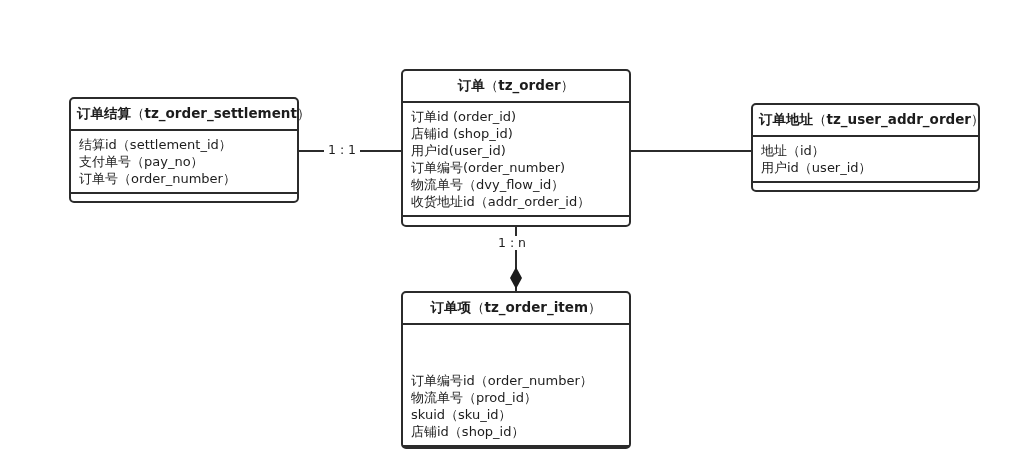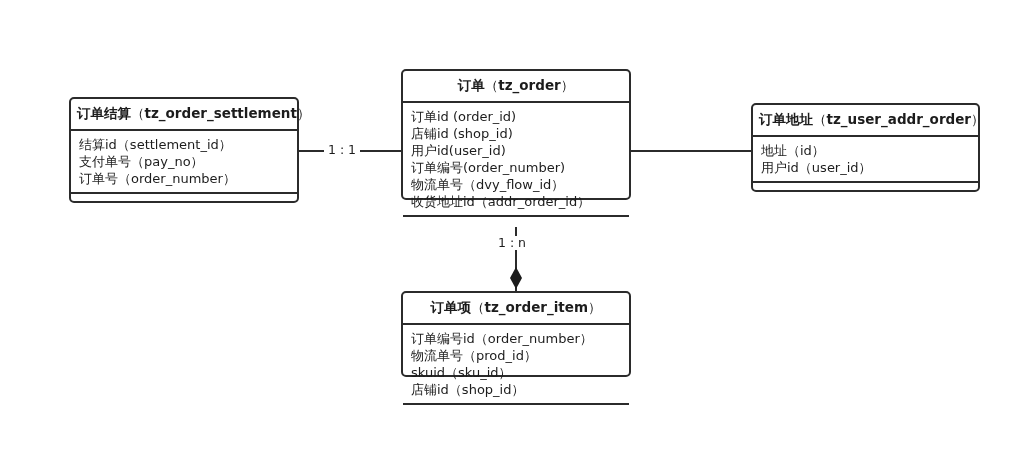--- a/index.html
+++ b/index.html
@@ -125,21 +125,21 @@
   <div class="entity" style="left:69px; top:97px; width:230px; height:106px;">
     <div class="entity-header"><span class="cn">订单结算</span>（<span class="tbl">tz_order_settlement</span>）</div>
     <div class="entity-attrs">
       <div class="attr">结算id（settlement_id）</div>
       <div class="attr">支付单号（pay_no）</div>
       <div class="attr">订单号（order_number）</div>
     </div>
     <div class="entity-footer"></div>
   </div>
 
-  <div class="entity" style="left:401px; top:69px; width:230px; height:131px;">
+  <div class="entity" style="left:401px; top:69px; width:230px; height:158px;">
     <div class="entity-header"><span class="cn">订单</span>（<span class="tbl">tz_order</span>）</div>
     <div class="entity-attrs">
       <div class="attr">订单id (order_id)</div>
       <div class="attr">店铺id (shop_id)</div>
       <div class="attr">用户id(user_id)</div>
       <div class="attr">订单编号(order_number)</div>
       <div class="attr">物流单号（dvy_flow_id）</div>
       <div class="attr">收货地址id（addr_order_id）</div>
     </div>
     <div class="entity-footer"></div>
@@ -147,21 +147,21 @@
 
   <div class="entity" style="left:751px; top:103px; width:229px; height:89px;justify-content:space-between;">
     <div class="entity-header"><span class="cn">订单地址</span>（<span class="tbl">tz_user_addr_order</span>）</div>
     <div class="entity-attrs">
       <div class="attr">地址（id）</div>
       <div class="attr">用户id（user_id）</div>
     </div>
     <div class="entity-footer"></div>
   </div>
 
-  <div class="entity" style="left:401px; top:291px; width:230px; height:86px;">
+  <div class="entity" style="left:401px; top:291px; width:230px; height:158px;gap:42px;">
     <div class="entity-header"><span class="cn">订单项</span>（<span class="tbl">tz_order_item</span>）</div>
     <div class="entity-attrs">
       <div class="attr">订单编号id（order_number）</div>
       <div class="attr">物流单号（prod_id）</div>
       <div class="attr">skuid（sku_id）</div>
       <div class="attr">店铺id（shop_id）</div>
     </div>
     <div class="entity-footer"></div>
   </div>
 

